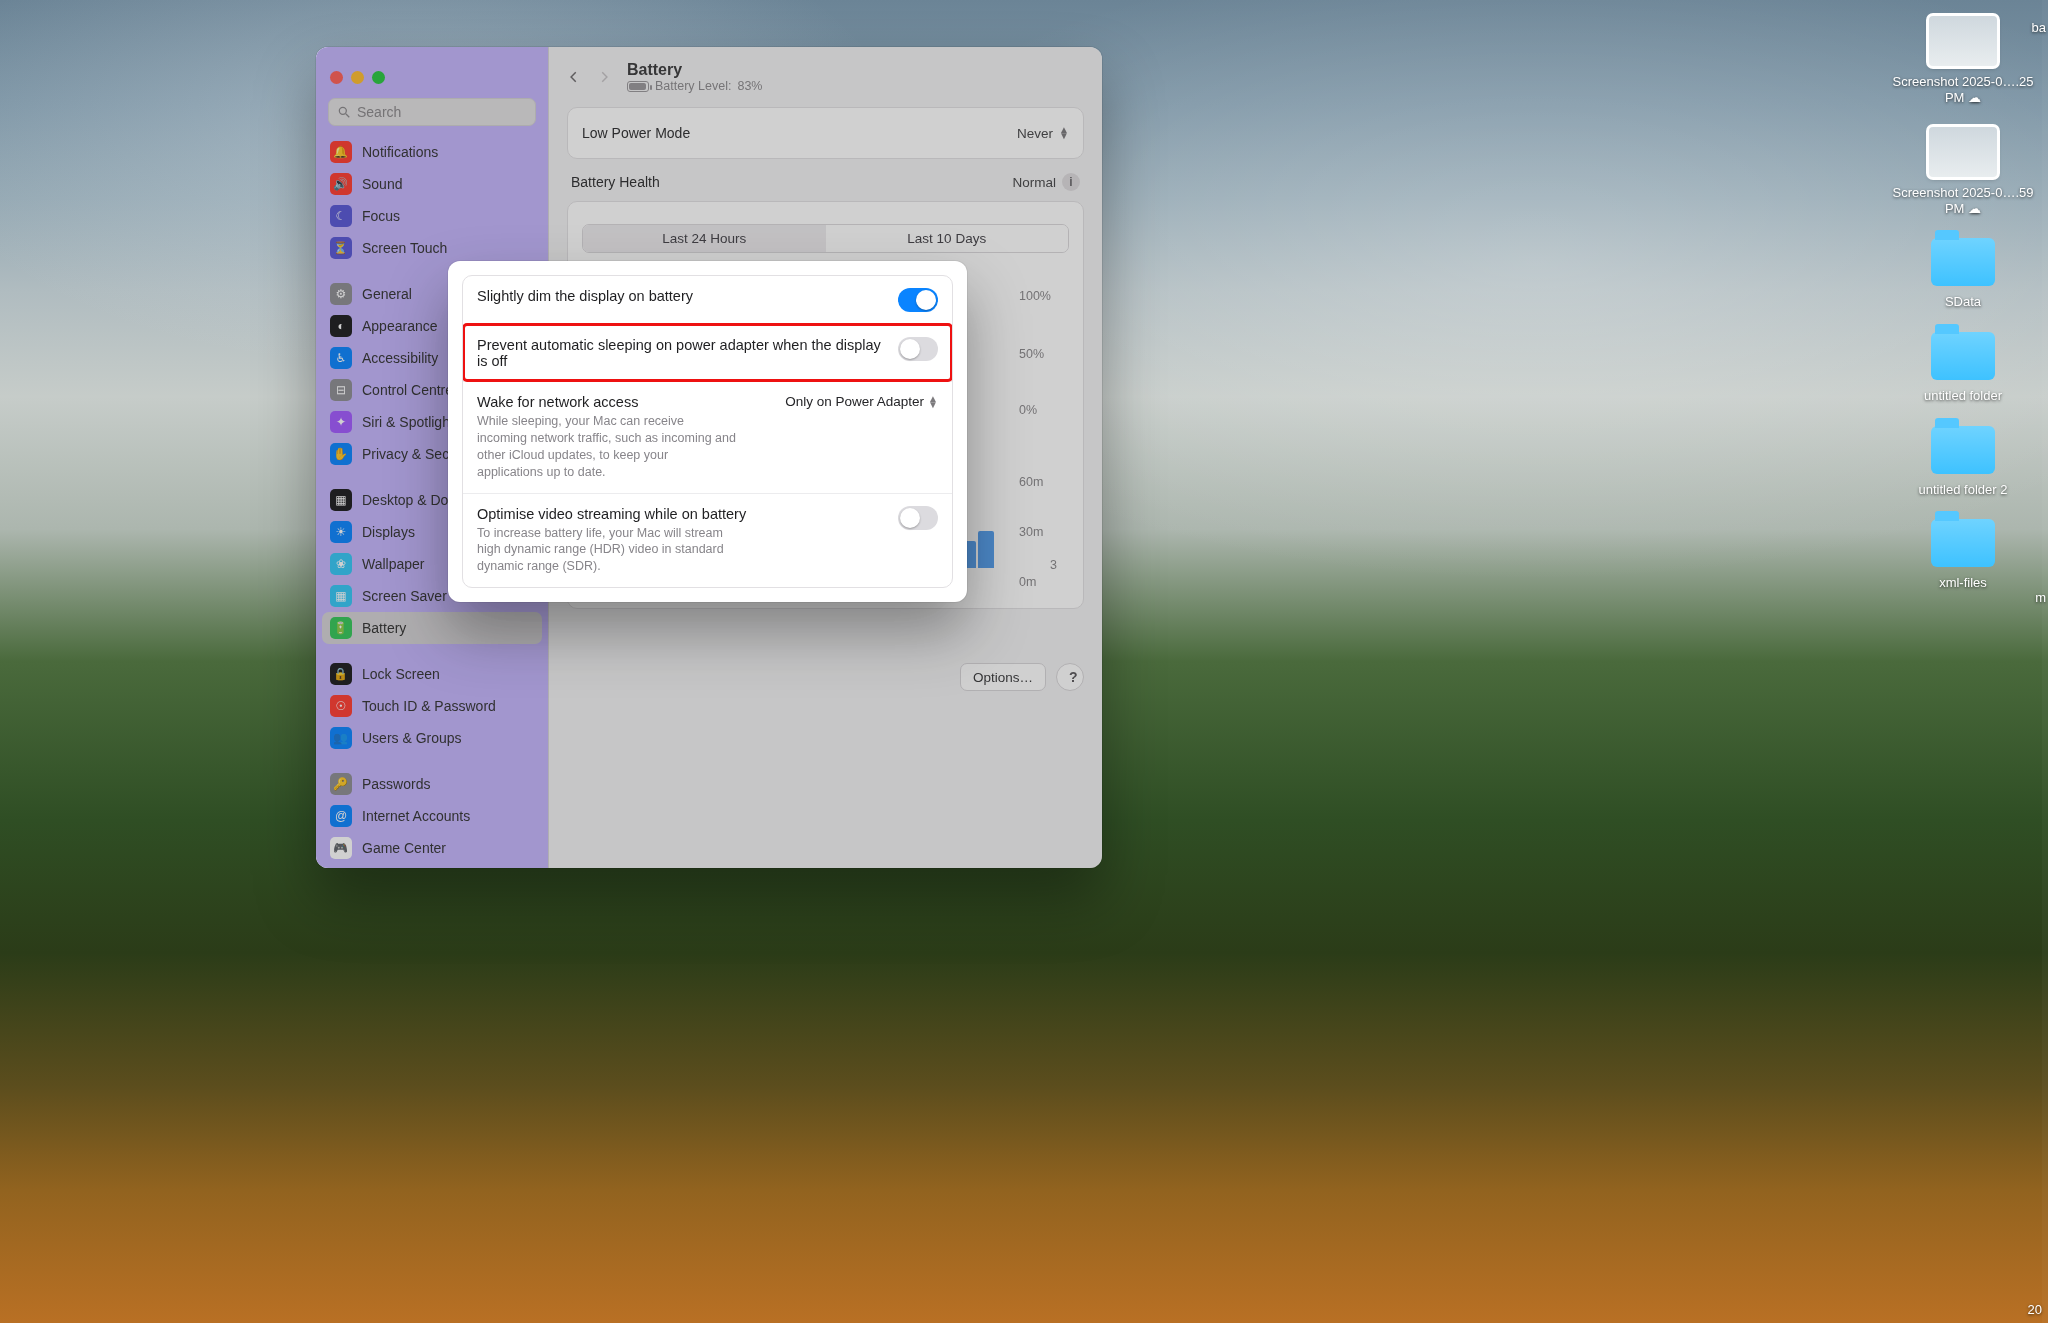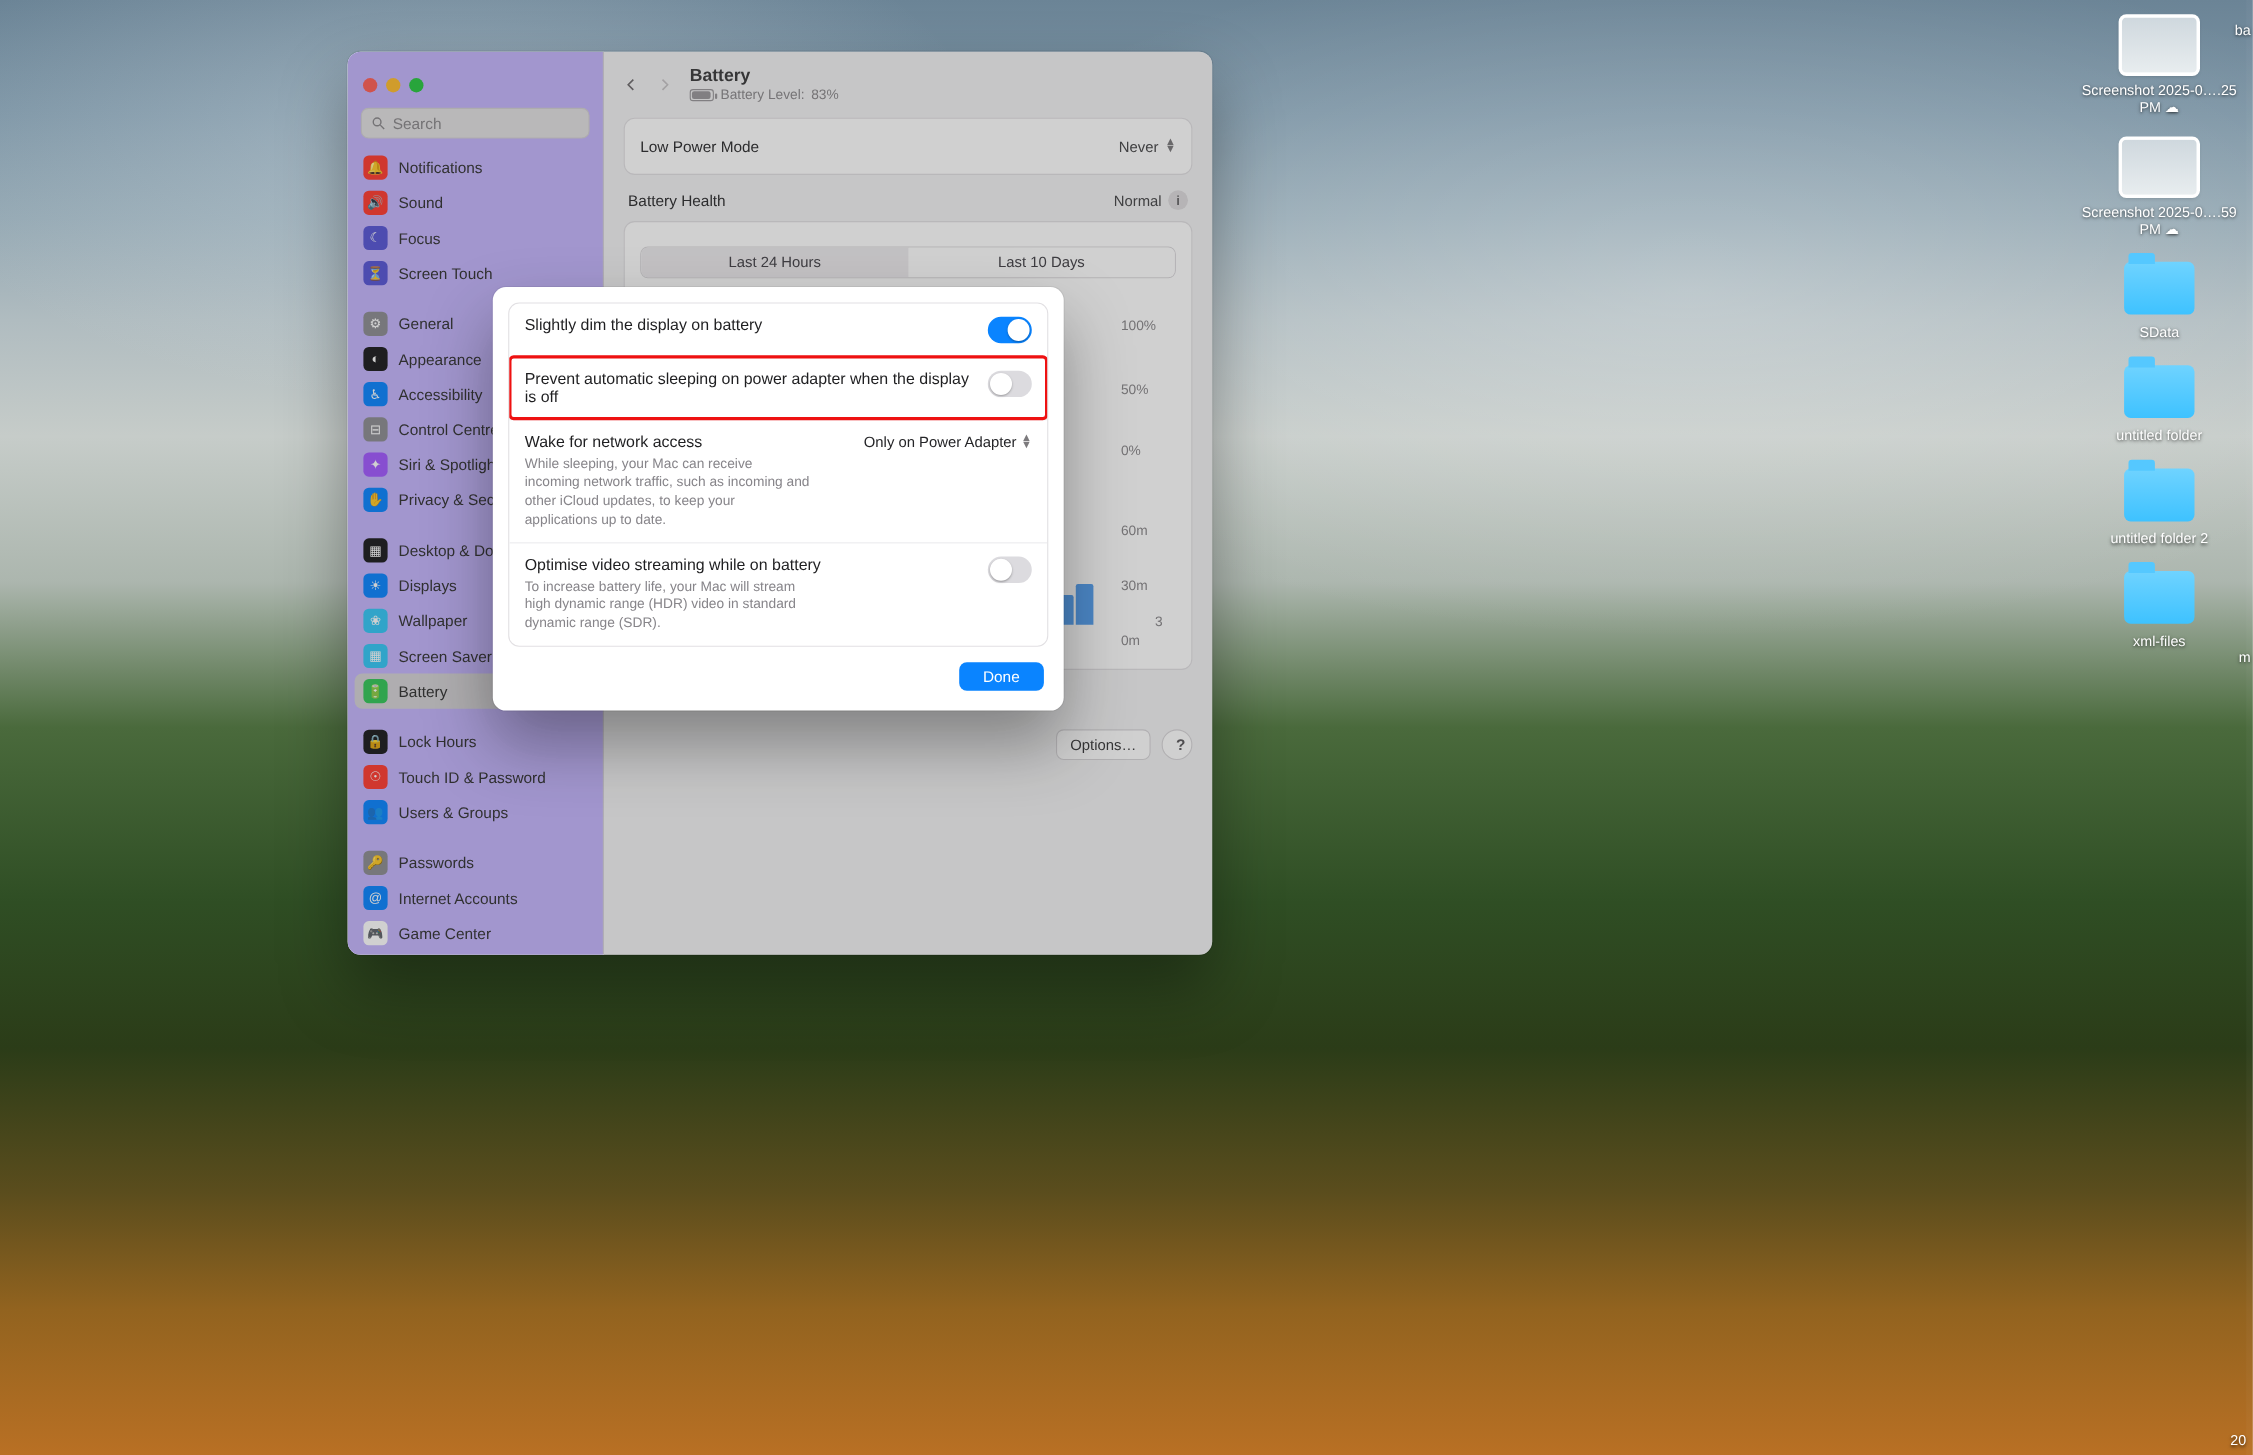--- a/index.html
+++ b/index.html
@@ -317,21 +317,21 @@
           <span class="sb-icon" style="background: rgb(52, 199, 246);">▦</span>
           <span>Screen Saver</span>
         </div>
         <div class="sb-item selected">
           <span class="sb-icon" style="background: rgb(52, 199, 89);">🔋</span>
           <span>Battery</span>
         </div>
         <div class="sb-gap"></div>
         <div class="sb-item">
           <span class="sb-icon" style="background: rgb(28, 28, 30);">🔒</span>
-          <span>Lock Hours</span>
+          <span>Lock Screen</span>
         </div>
         <div class="sb-item">
           <span class="sb-icon" style="background: rgb(255, 59, 48);">☉</span>
           <span>Touch ID &amp; Password</span>
         </div>
         <div class="sb-item">
           <span class="sb-icon" style="background: rgb(10, 132, 255);">👥</span>
           <span>Users &amp; Groups</span>
         </div>
         <div class="sb-gap"></div>
@@ -530,16 +530,13 @@
           <div class="txt">Optimise video streaming while on battery</div>
           <div class="sub">To increase battery life, your Mac will stream high dynamic range (HDR) video in standard dynamic range (SDR).</div>
         </div>
         <div class="right">
           <div class="switch">
             <div class="knob"></div>
           </div>
         </div>
       </div>
     </div>
-  <div class="sheet-footer">
-    <button class="done-btn">Done</button>
-  </div>
 </div>
 
 </body></html>

